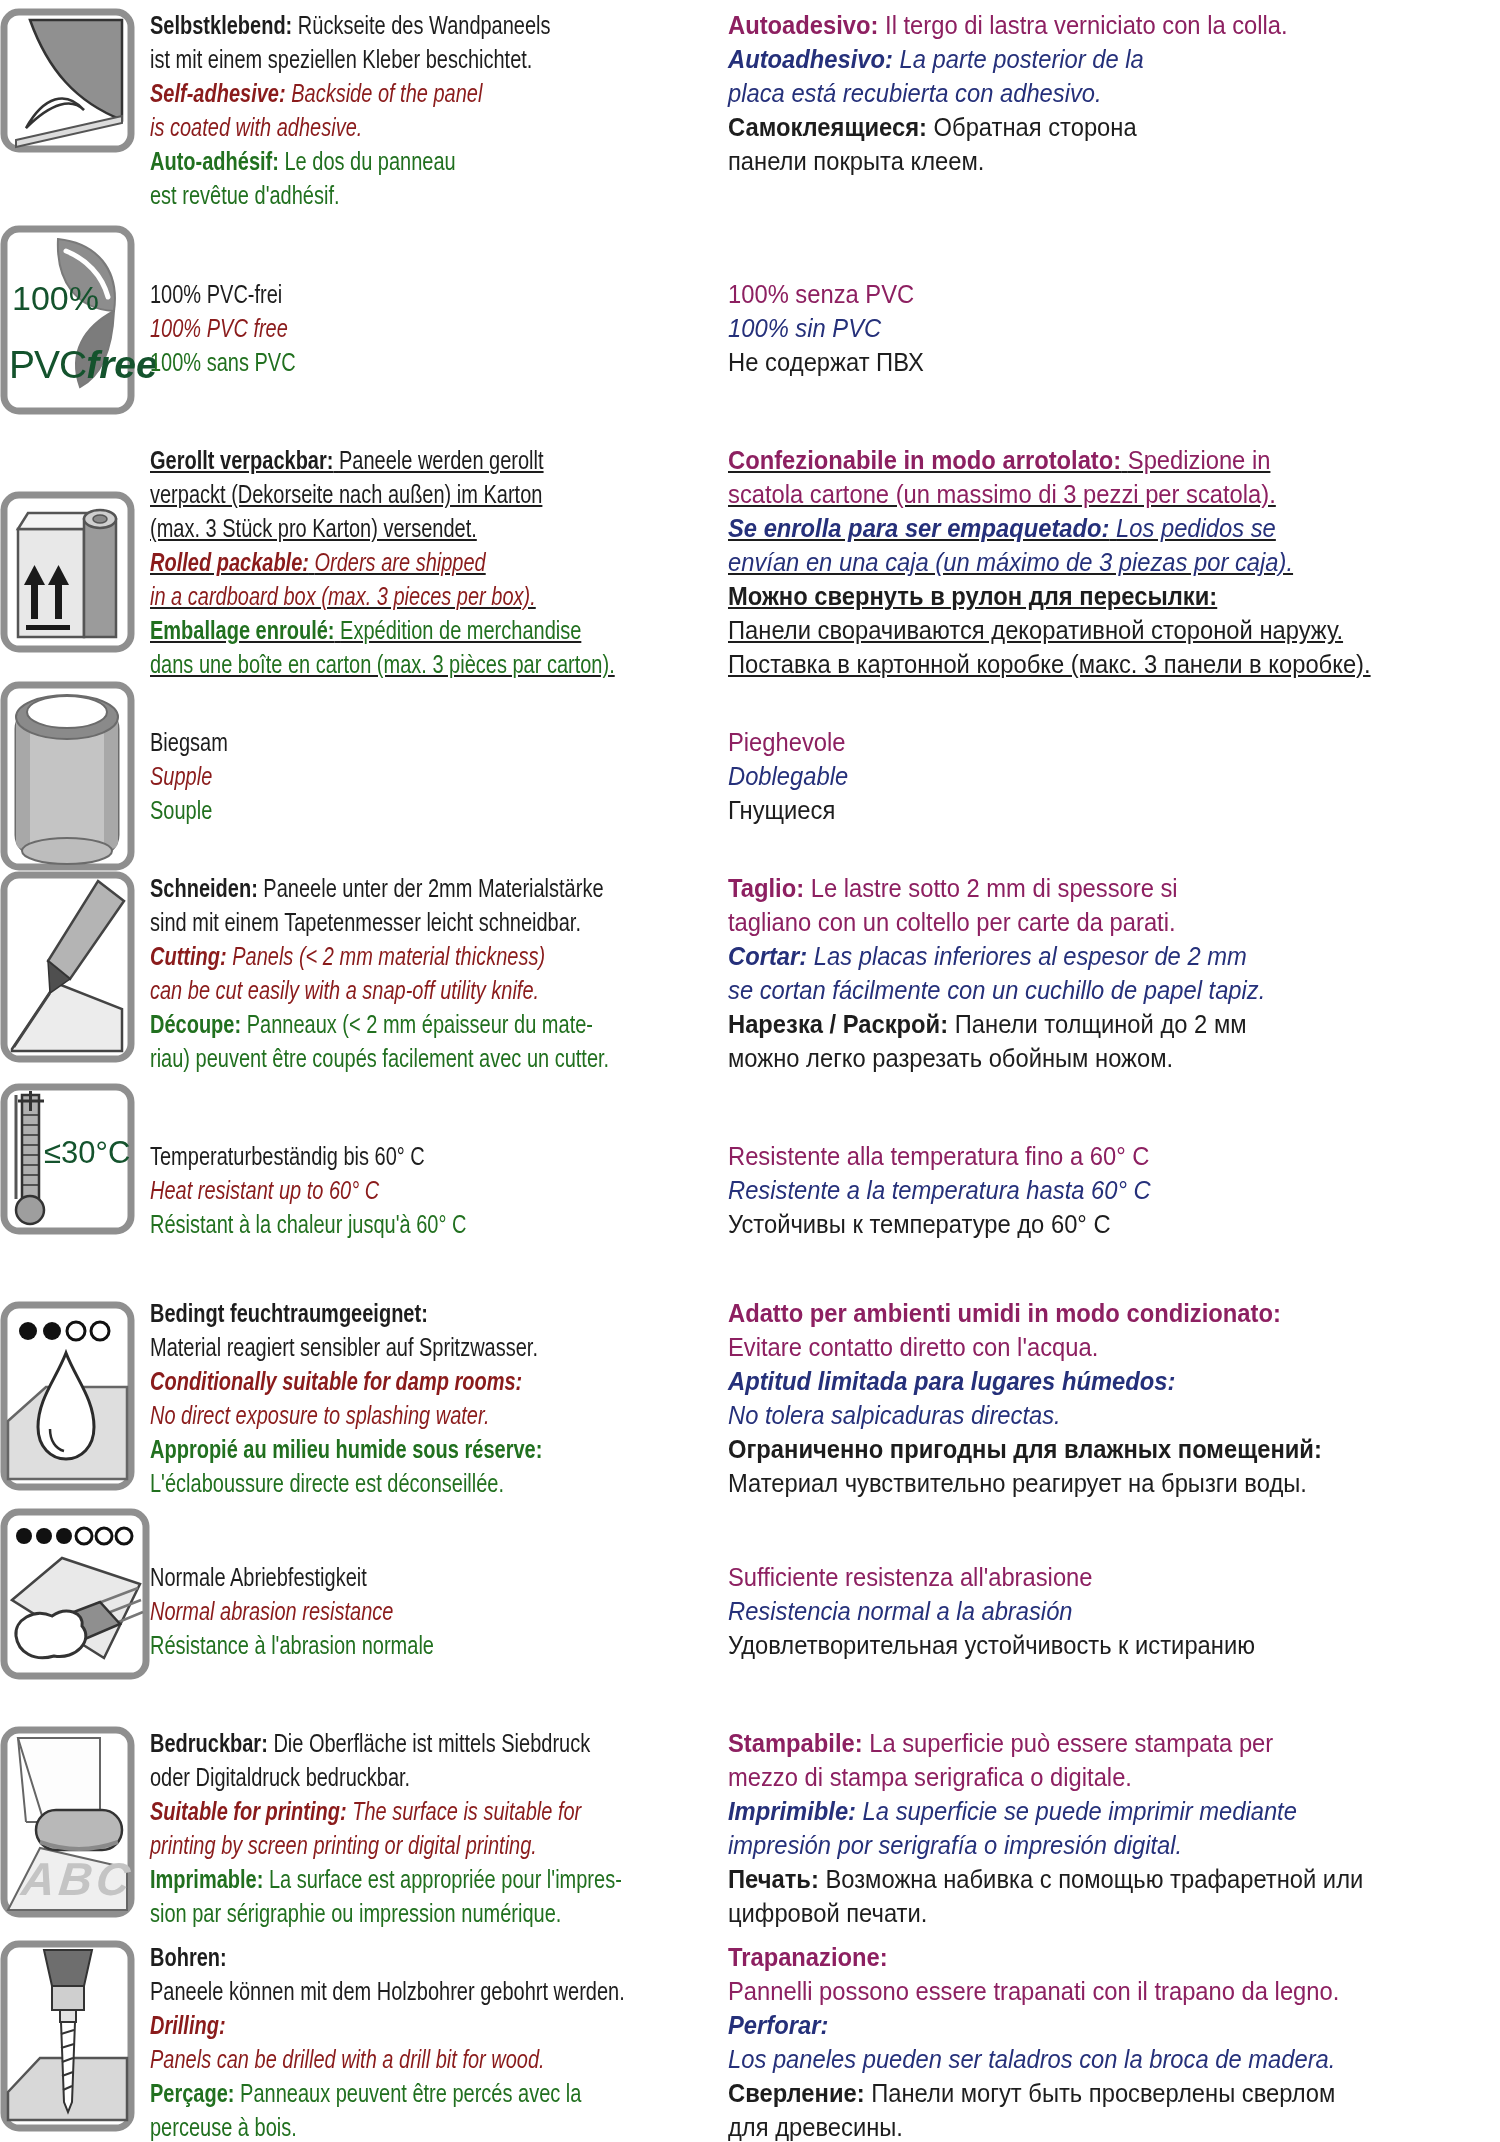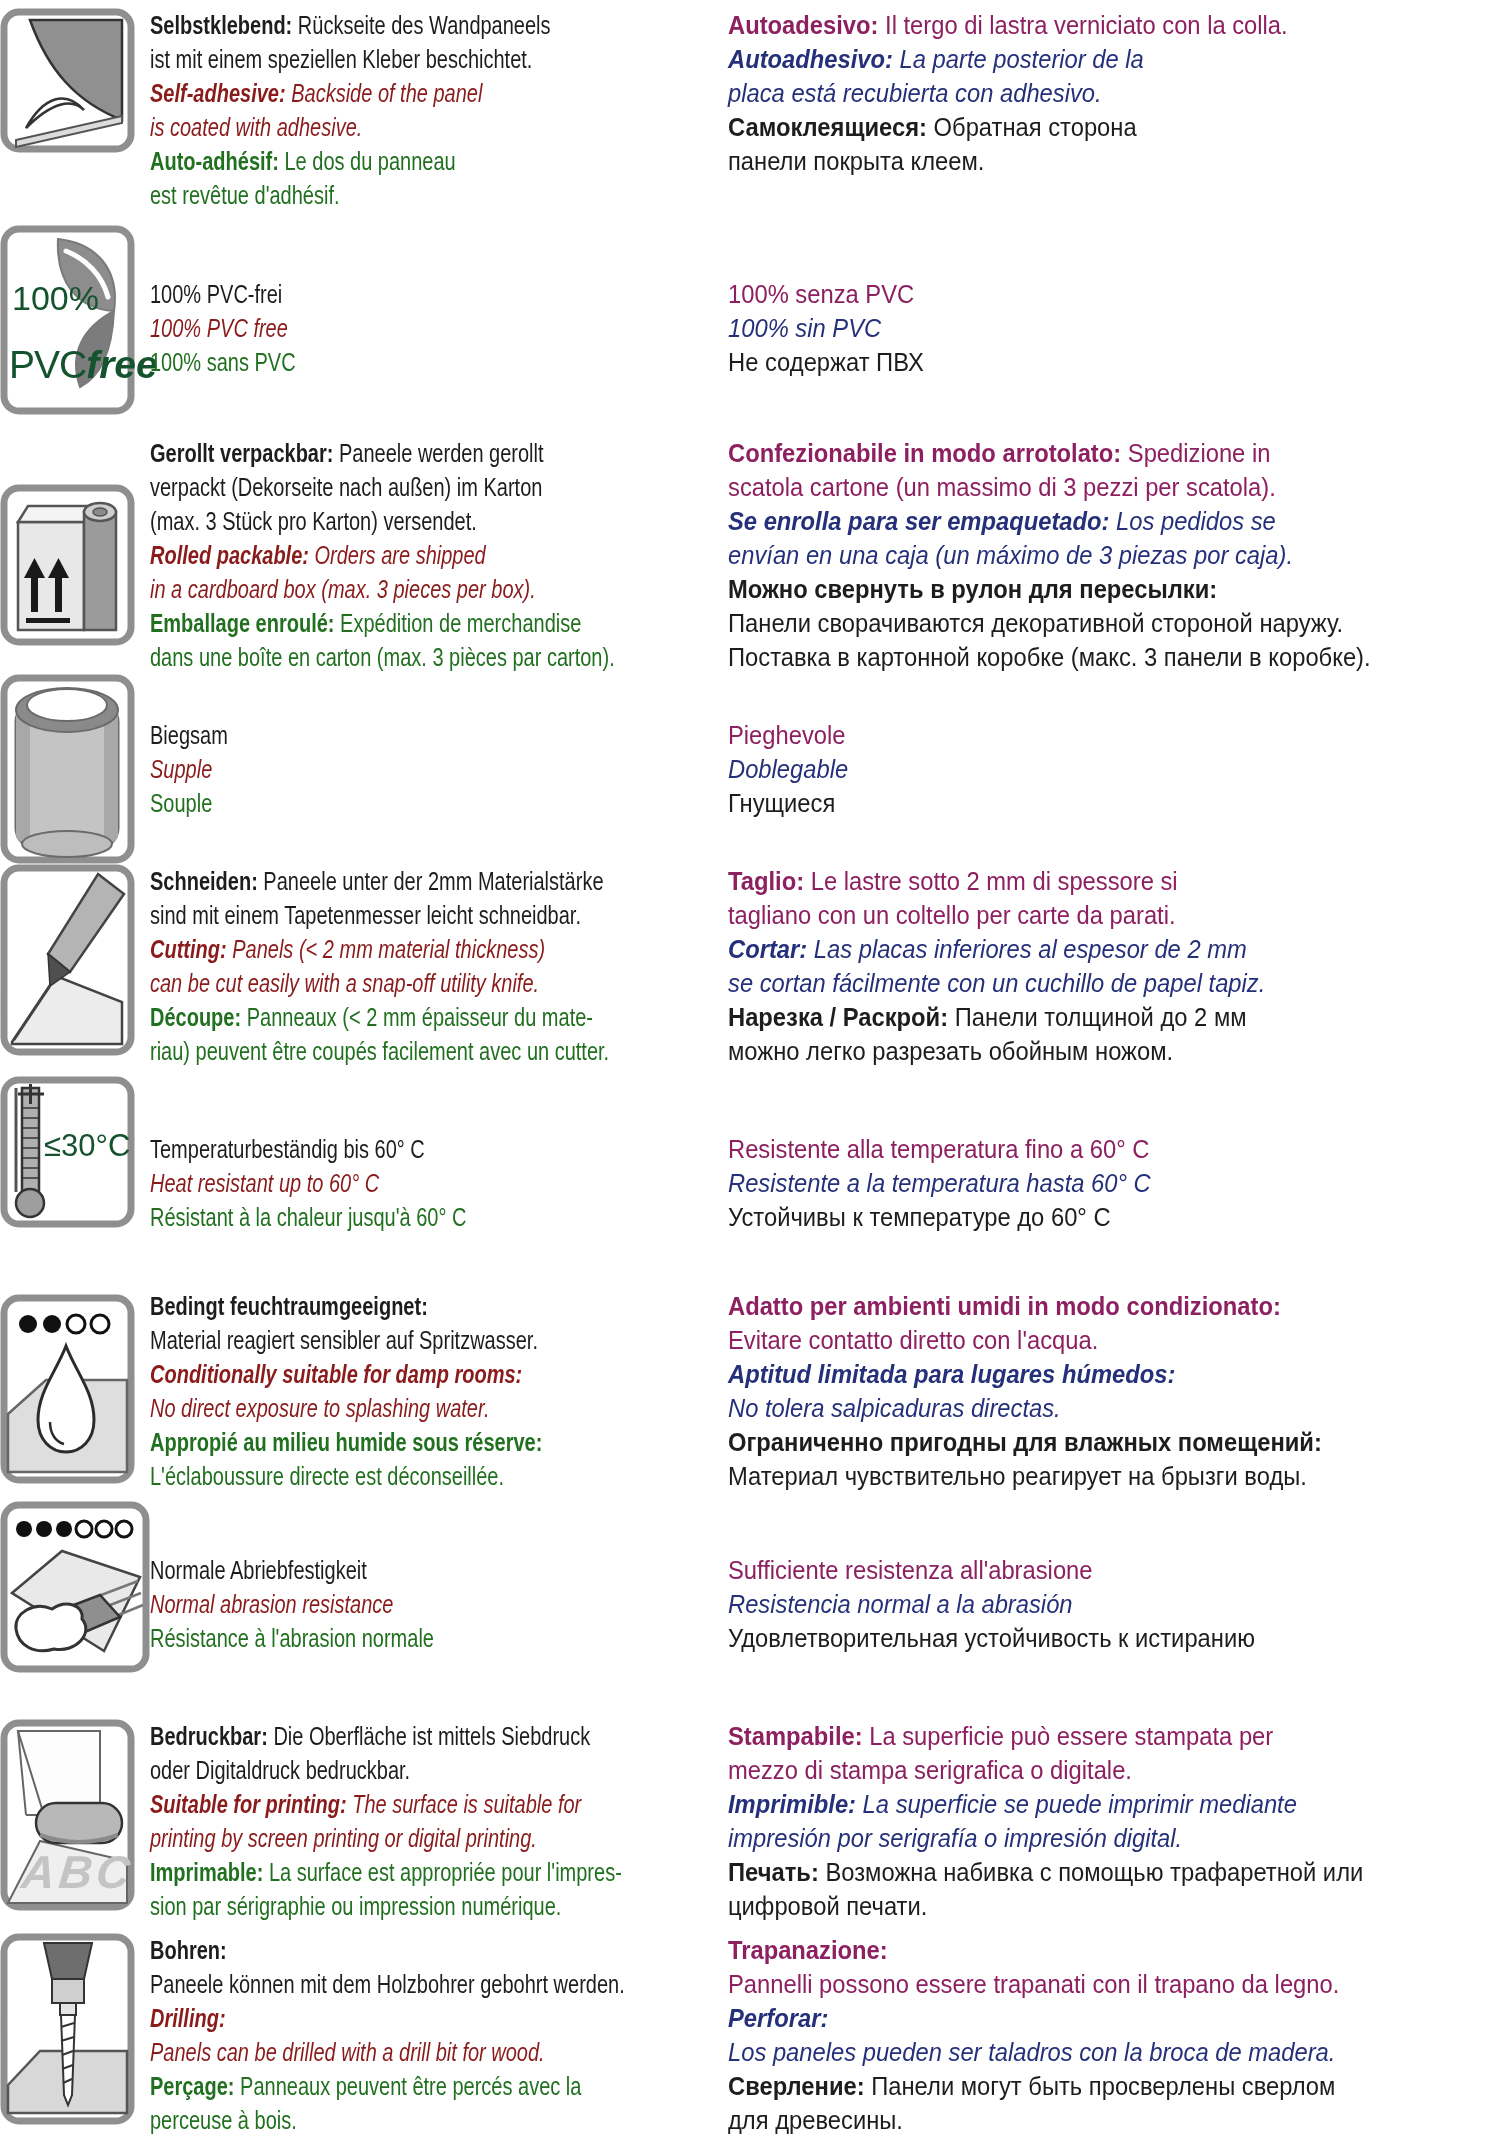--- a/index.html
+++ b/index.html
@@ -13,21 +13,21 @@
   .col-left .condense{width:722px;transform:scaleX(0.80);}
   .col-right .condense{width:770px;transform:scaleX(0.95);}
   .lang-line{font-size:25px;line-height:34px;white-space:pre-line;}
   .lbl{font-weight:700;}
   .lang-en,.lang-es{font-style:italic;}
 
   
   .row-self-adhesive{margin-top:8px;height:204px;}
   .row-pvc-free{margin-top:13px;height:190px;}
   .row-pvc-free .condense{padding-top:52px;}
-  .row-rolled-packable{margin-top:21px;height:238px;}
+  .row-rolled-packable{margin-top:28px;height:238px;text-decoration:underline;}
   .row-rolled-packable .icon-wrap{padding-top:48px;}
   .row-supple{height:190px;}
   .row-supple .condense{padding-top:44px;}
   .row-cutting{height:204px;}
   .row-temperature{margin-top:8px;height:168px;}
   .row-temperature .condense{padding-top:56px;}
   .row-damp-rooms{margin-top:45px;height:204px;align-items:center;}
   .row-abrasion{margin-top:8px;height:180px;}
   .row-abrasion .condense{padding-top:52px;}
   .row-printing{margin-top:38px;height:204px;}

